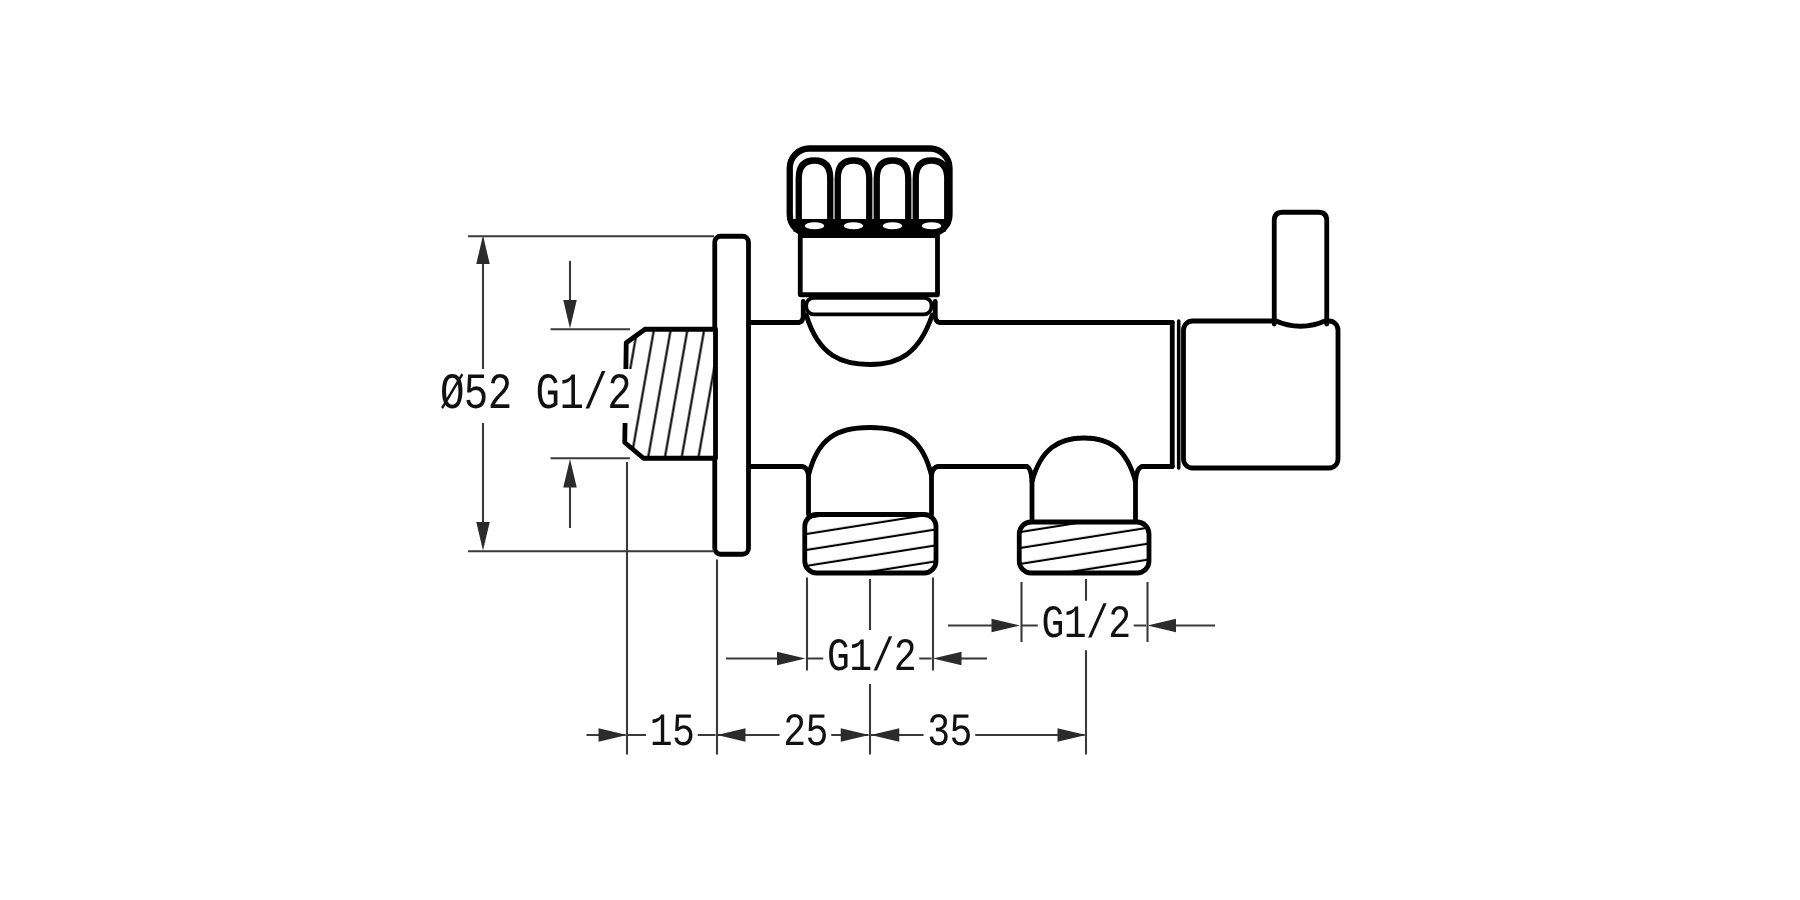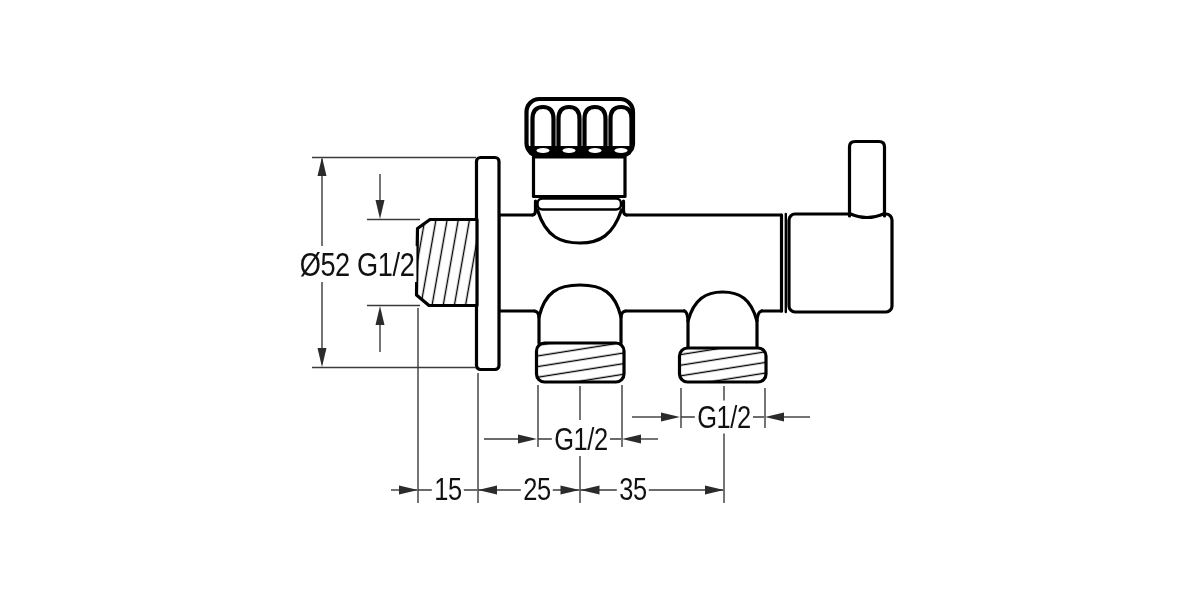--- a/index.html
+++ b/index.html
@@ -2,21 +2,21 @@
 <html><head>
 <meta charset="utf-8">
 <style>
   html, body { margin: 0; padding: 0; background: #ffffff; }
   #stage {
     position: relative;
     width: 1200px;
     height: 600px;
     background: #ffffff;
     overflow: hidden;
-    font-family: Liberation Sans, sans-serif;
+    font-family: Liberation Mono, monospace;
   }
   #drawing-svg { position: absolute; left: 0; top: 0; }
   .dim-label {
     position: absolute;
     transform: translate(-50%, -50%) scaleX(0.82);
     font-size: 31px;
     line-height: 1.0;
     color: #111111;
     background: #ffffff;
     padding: 1px 3px;

